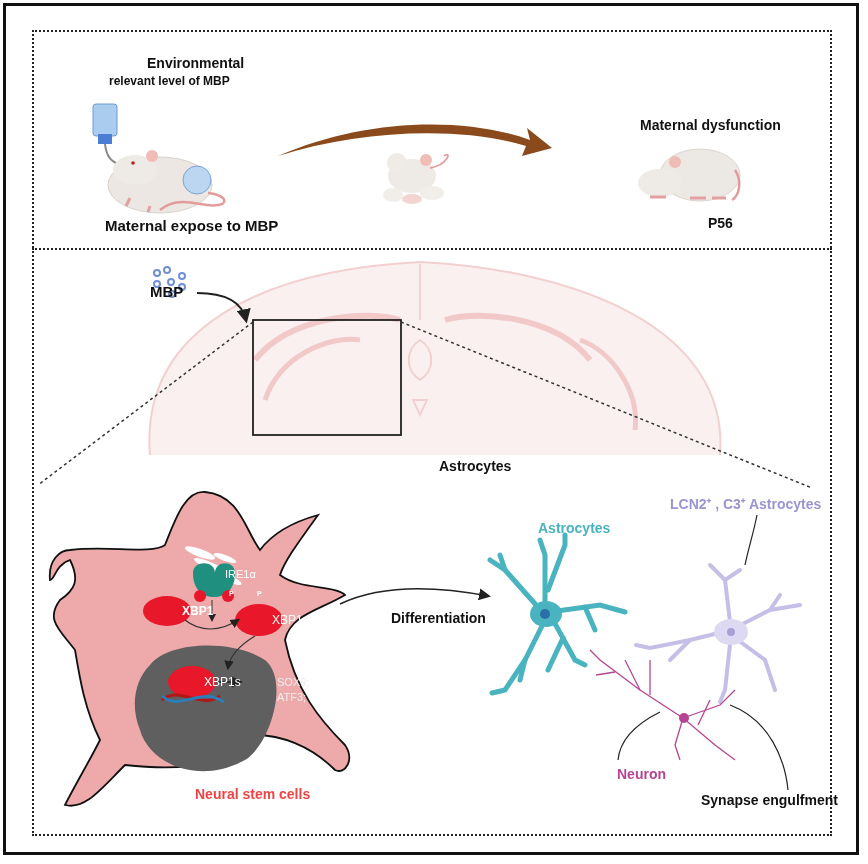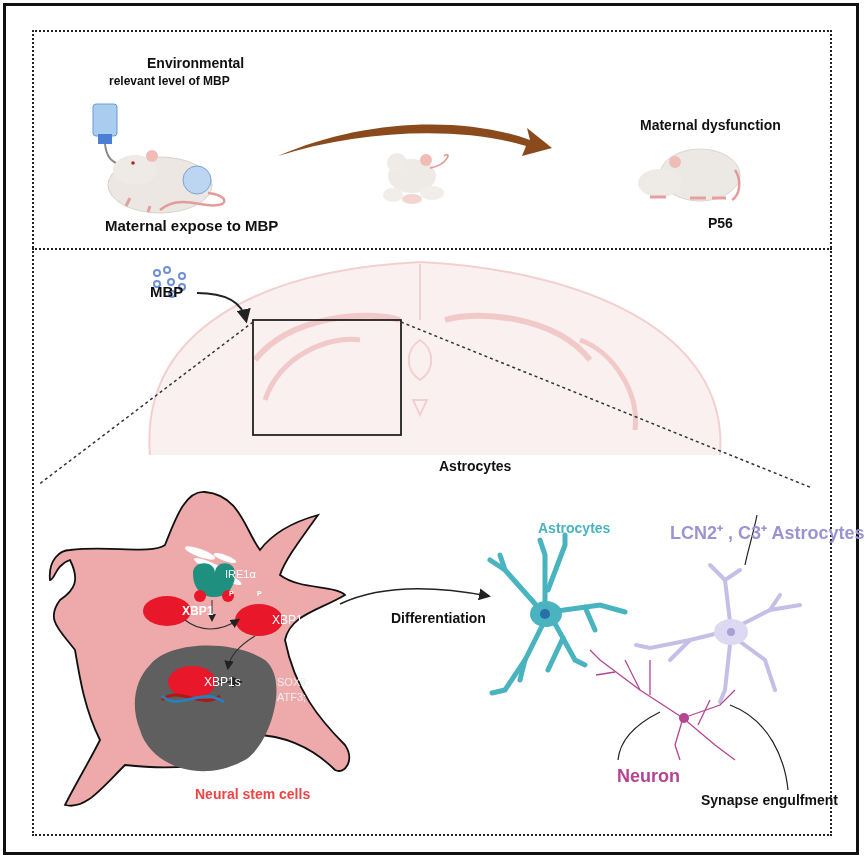--- a/index.html
+++ b/index.html
@@ -174,15 +174,15 @@
 <div class="lbl" style="left:225px;top:590px;font-size:7px;color:#fff">P</div>
 <div class="lbl" style="left:150px;top:604px;font-size:12px;color:#fff;font-weight:bold">XBP1</div>
 <div class="lbl" style="left:240px;top:613px;font-size:12px;color:#fff;font-weight:normal">XBP1s</div>
 <div class="lbl" style="left:172px;top:675px;font-size:12px;color:#fff;font-weight:normal">XBP1s</div>
 <div class="lbl" style="left:245px;top:676px;font-size:11px;color:#eee;font-weight:normal">SOX9;</div>
 <div class="lbl" style="left:245px;top:691px;font-size:11px;color:#eee;font-weight:normal">ATF3;</div>
 <div class="lbl" style="left:163px;top:786px;font-size:14px;color:#ef4444">Neural stem cells</div>
 
 <div class="lbl" style="left:359px;top:610px;font-size:14px">Differentiation</div>
 <div class="lbl" style="left:506px;top:520px;font-size:14px;color:#49b3bf">Astrocytes</div>
-<div class="lbl" style="left:638px;top:520px;font-size:18px;color:#9a94d2">LCN2⁺ , C3⁺ Astrocytes</div>
-<div class="lbl" style="left:585px;top:766px;font-size:18px;color:#b54592">Neuron</div>
+<div class="lbl" style="left:638px;top:494px;font-size:14px;color:#9a94d2">LCN2⁺ , C3⁺ Astrocytes</div>
+<div class="lbl" style="left:585px;top:766px;font-size:14px;color:#b54592">Neuron</div>
 <div class="lbl" style="left:669px;top:792px;font-size:14px">Synapse engulfment</div>
 
 </body></html>

